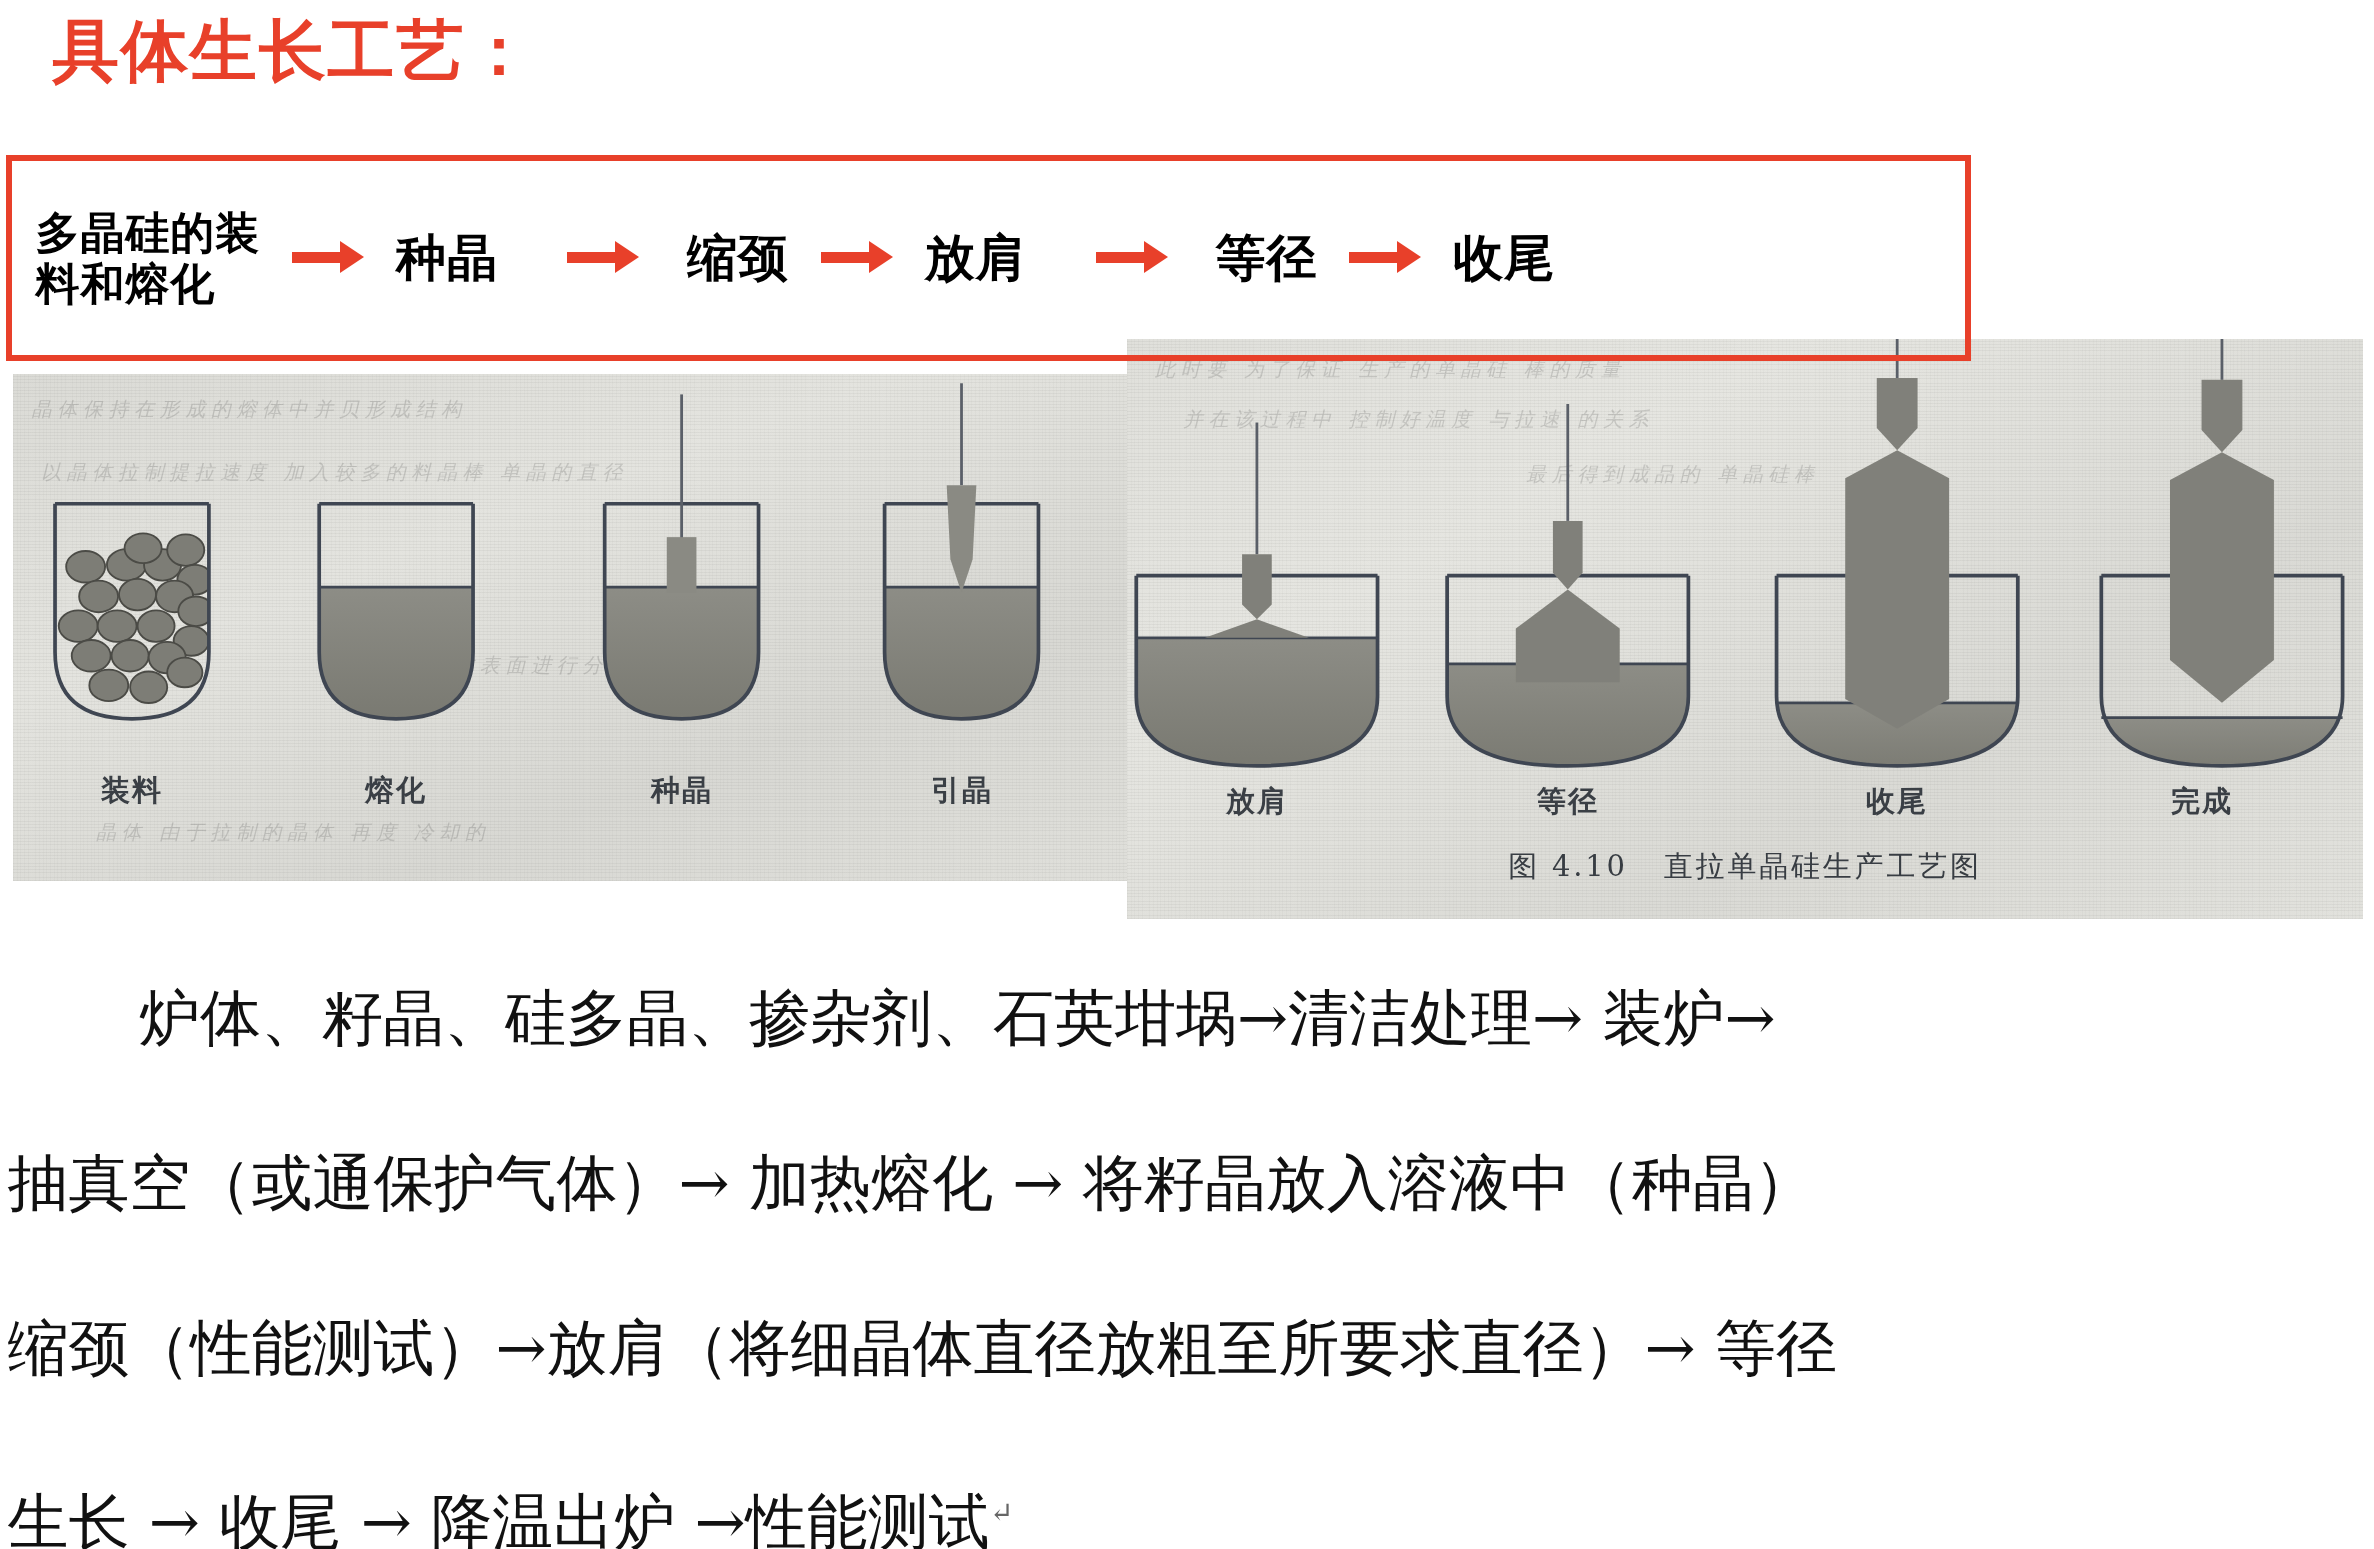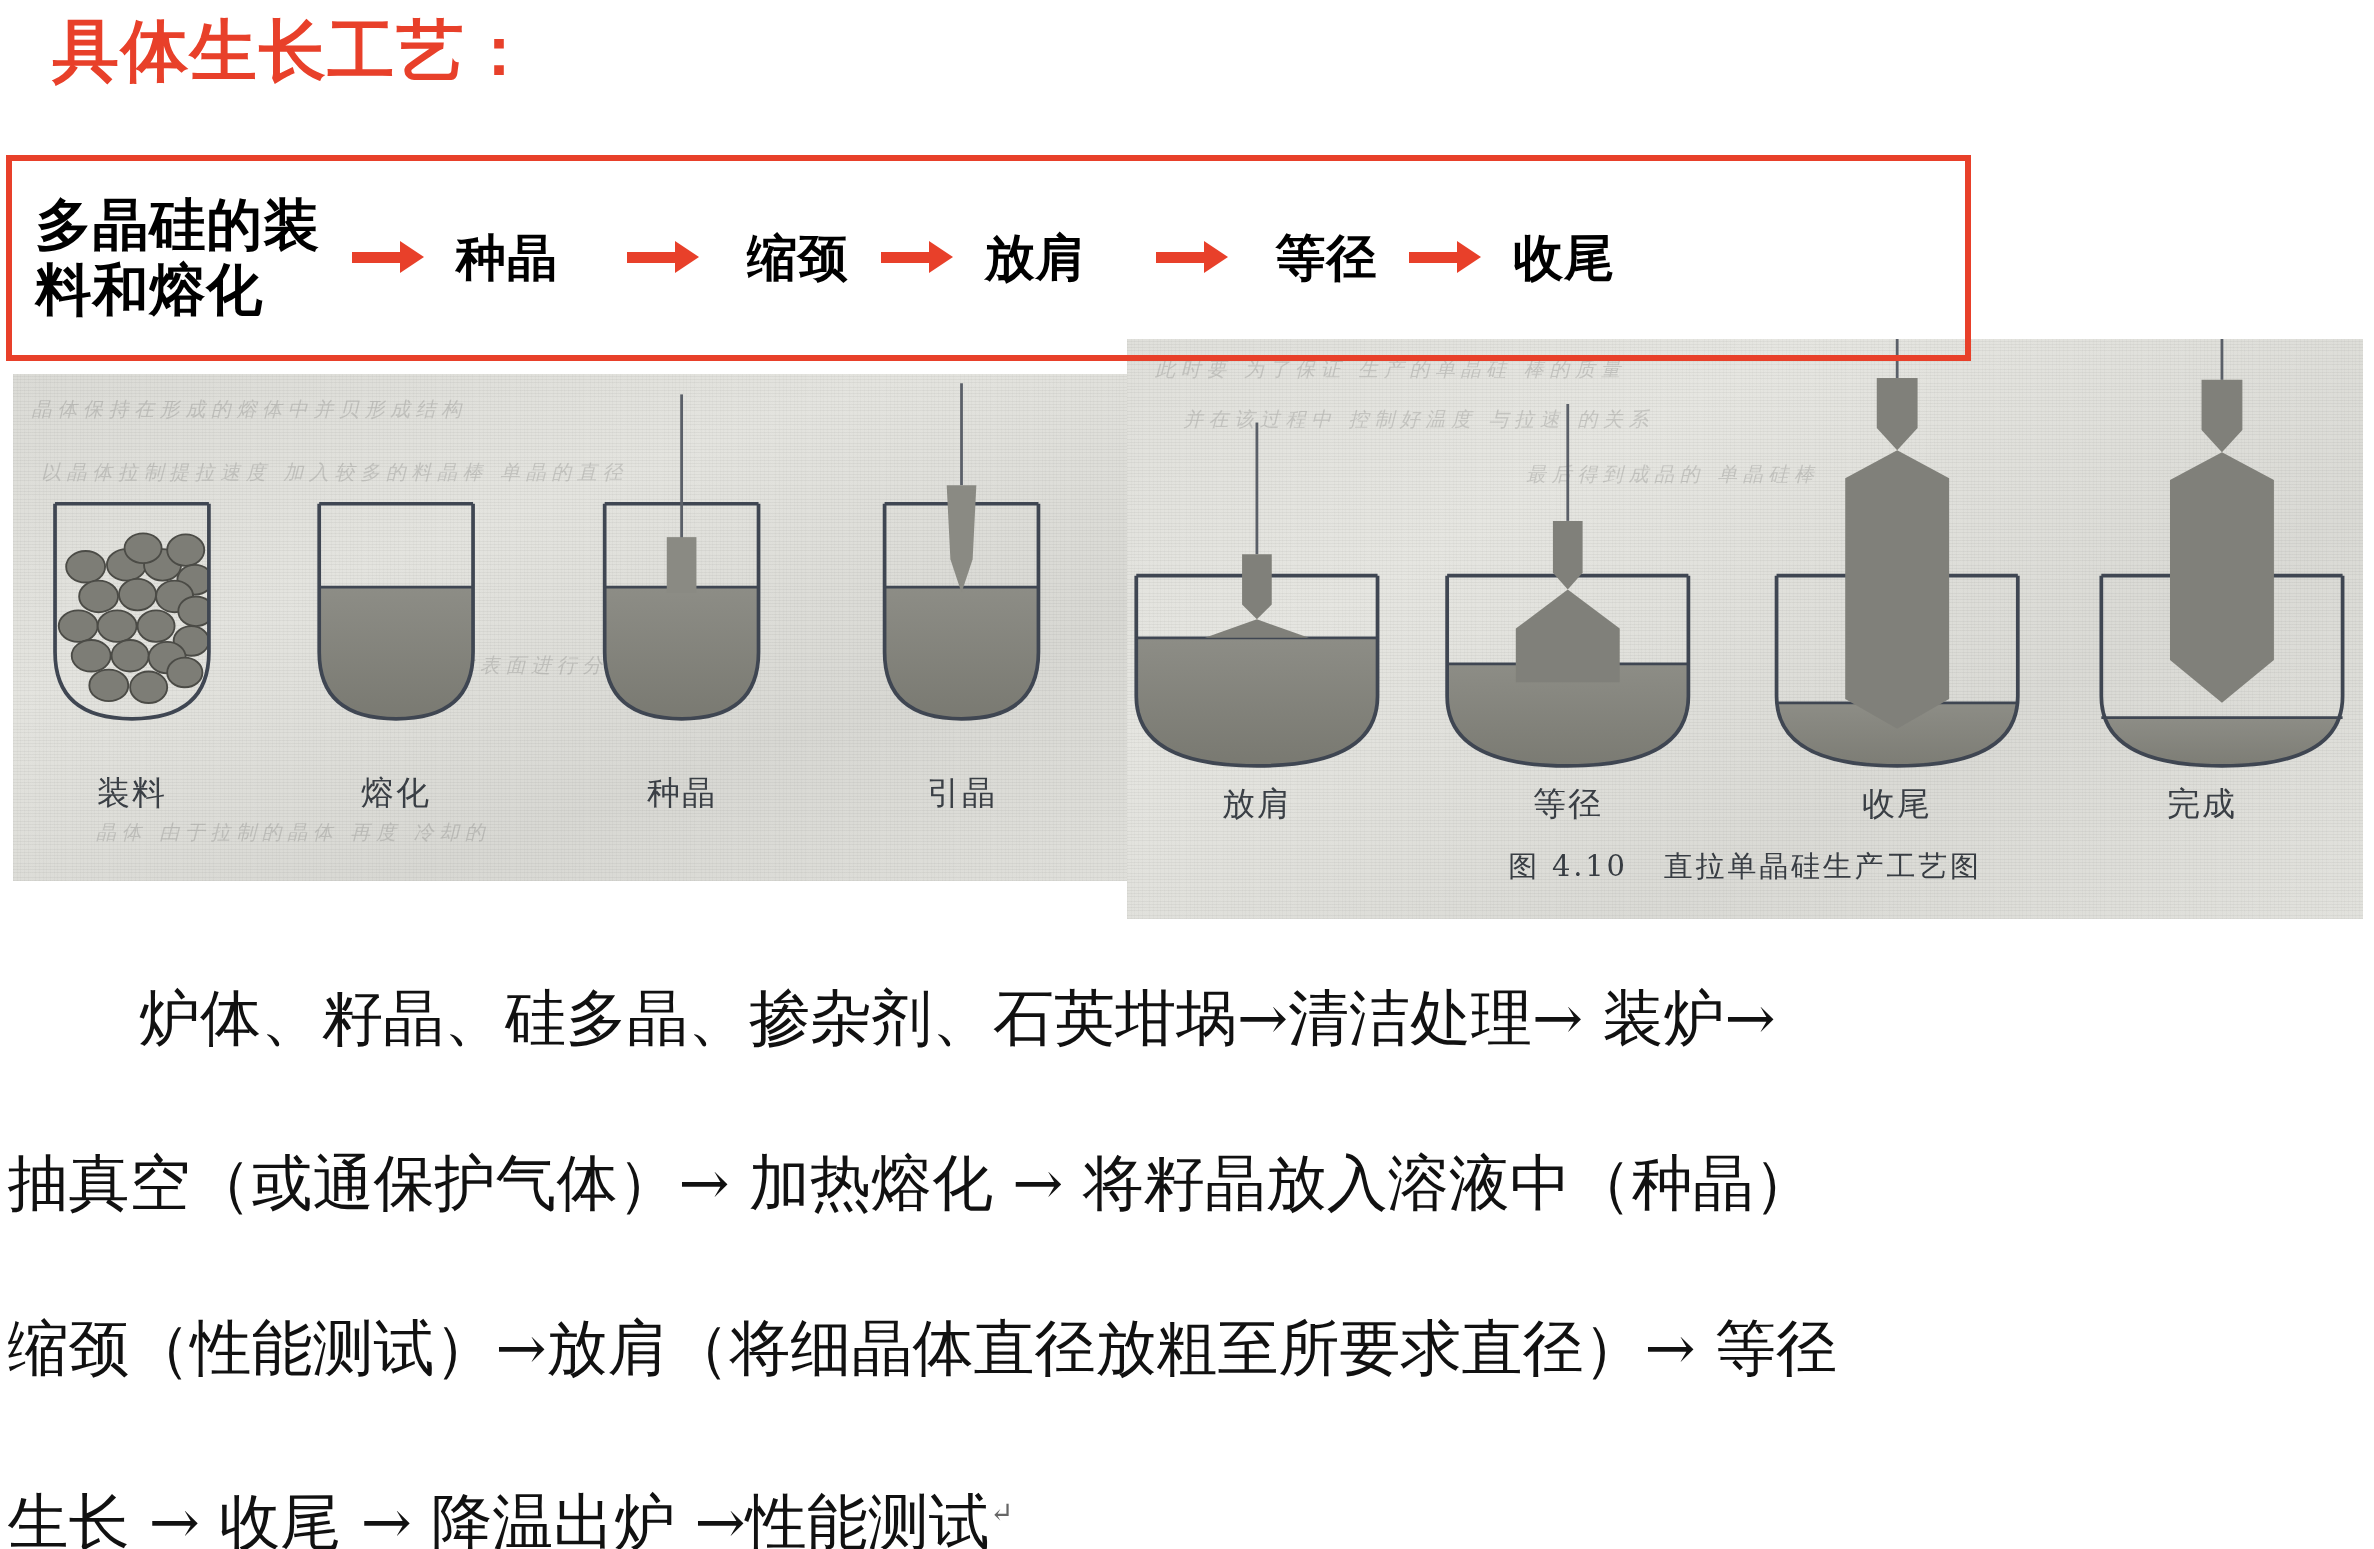--- a/index.html
+++ b/index.html
@@ -52,21 +52,21 @@
   }
   .flow-step {
     font-family: "DejaVu Sans", "Liberation Sans", sans-serif;
     font-weight: bold;
     font-size: 50px;
     color: #000000;
     line-height: 1.16;
     white-space: pre-line;
     letter-spacing: 0.9px;
   }
-  .flow-step.multiline { font-size: 56px; }
+  .flow-step.multiline { font-size: 44px; }
   .flow-arrow {
     position: relative;
     width: 72px;
     height: 37px;
     flex: none;
   }
   .flow-arrow .shaft {
     position: absolute;
     left: 0;
     top: 50%;
@@ -125,22 +125,22 @@
     letter-spacing: 5.6px;
     white-space: nowrap;
     font-family: "DejaVu Sans", "Liberation Sans", sans-serif;
     font-style: italic;
   }
   .fig-svg { position: absolute; left: 0; top: 0; }
   .fig-label {
     position: absolute;
     color: #3a3f45;
     font-family: "DejaVu Sans", "Liberation Sans", sans-serif;
-    font-weight: normal;
-    font-size: 33px;
+    font-weight: bold;
+    font-size: 29px;
     letter-spacing: 1.9px;
     white-space: nowrap;
     transform: translateX(-50%);
     text-shadow: 0 0 1.9px rgba(220,220,215,0.8);
   }
   #figure-caption {
     position: absolute;
     left: 50%;
     transform: translateX(-50%);
     top: 508px;

